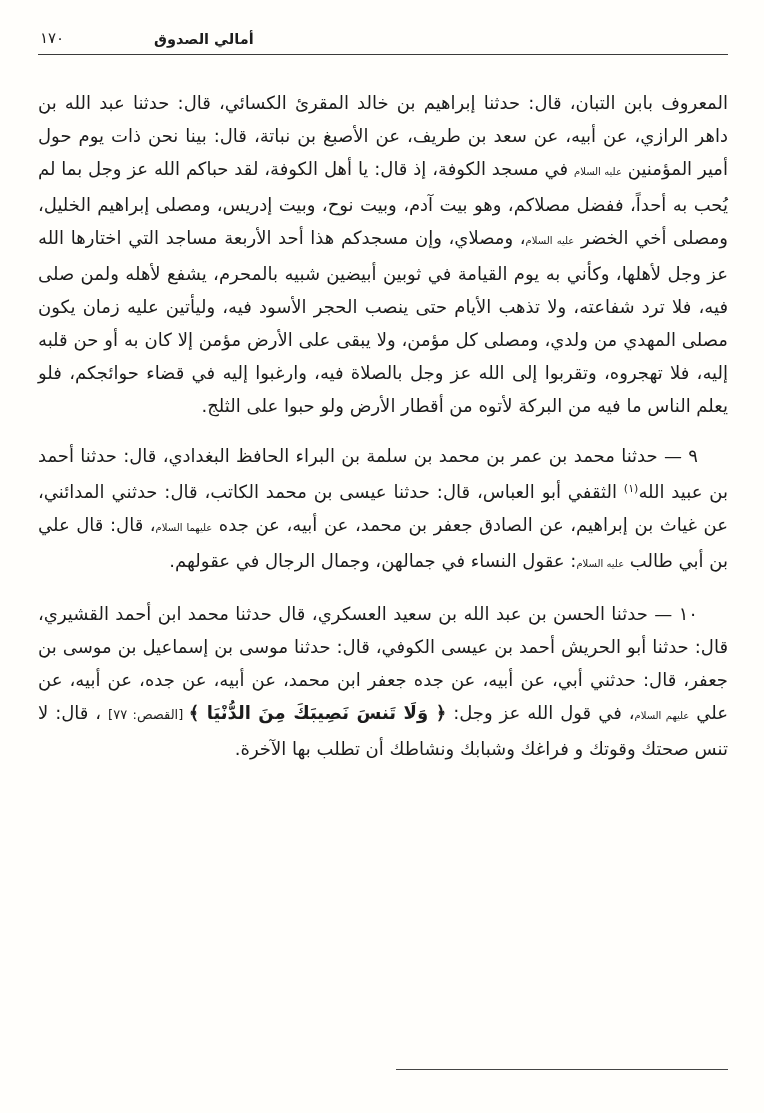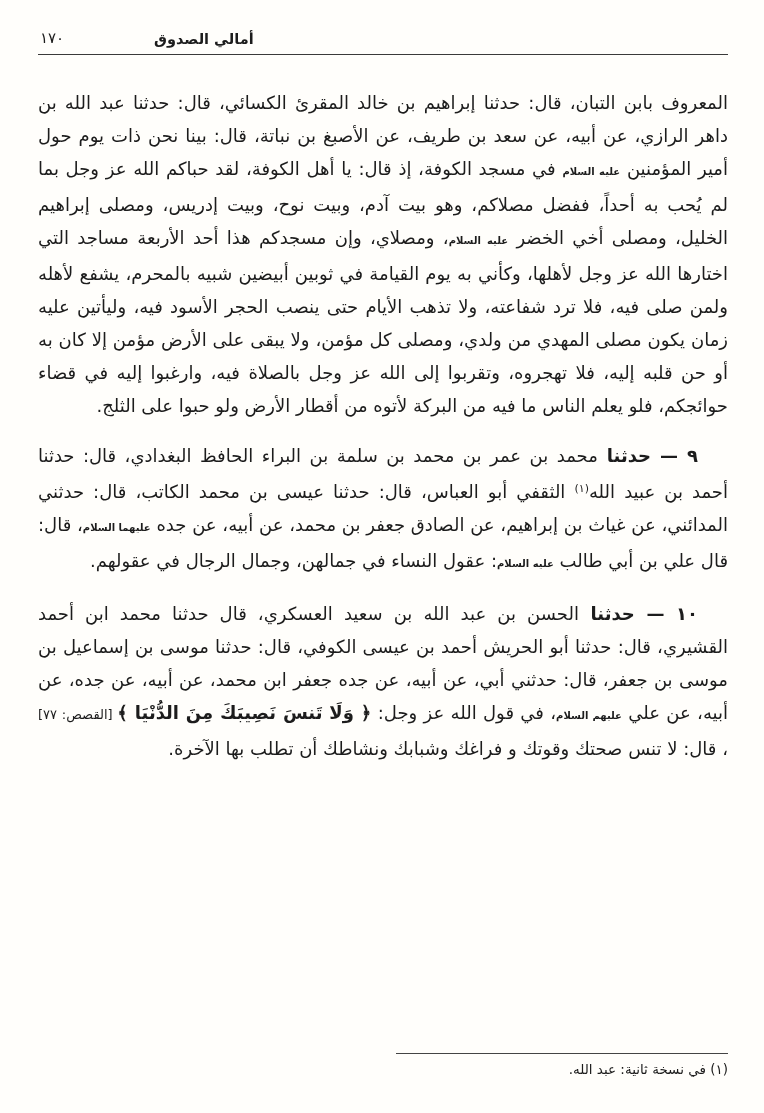--- a/index.html
+++ b/index.html
@@ -36,22 +36,22 @@
   .text-body {
     position: absolute;
     top: 86px; left: 38px; right: 36px;
     direction: rtl;
     text-align: justify;
     font-size: 18px;
     line-height: 33px;
   }
   .para { margin: 0 0 17px 0; }
   .para.indent { text-indent: 30px; }
-  .b { font-weight: bold; }
-  .honorific { font-size: 10px; font-weight: bold; }
+  .b { font-weight: normal; }
+  .honorific { font-size: 10px; }
   .fn-ref { font-size: 11px; vertical-align: 6px; }
   .verse { font-weight: bold; }
   .verse-ref { font-size: 13px; }
   .footnote-area {
     position: absolute;
     left: 38px; right: 36px; bottom: 36px;
     direction: rtl;
   }
   .footnote-rule {
     width: 332px;
@@ -76,16 +76,15 @@
   </header>
 
   <main class="text-body">
       <p class="para"><span>المعروف بابن التبان، قال: حدثنا إبراهيم بن خالد المقرئ الكسائي، قال: حدثنا عبد الله بن داهر الرازي، عن أبيه، عن سعد بن طريف، عن الأصبغ بن نباتة، قال: بينا نحن ذات يوم حول أمير المؤمنين </span><span class="honorific">عليه السلام</span><span> في مسجد الكوفة، إذ قال: يا أهل الكوفة، لقد حباكم الله عز وجل بما لم يُحب به أحداً، ففضل مصلاكم، وهو بيت آدم، وبيت نوح، وبيت إدريس، ومصلى إبراهيم الخليل، ومصلى أخي الخضر </span><span class="honorific">عليه السلام</span><span>، ومصلاي، وإن مسجدكم هذا أحد الأربعة مساجد التي اختارها الله عز وجل لأهلها، وكأني به يوم القيامة في ثوبين أبيضين شبيه بالمحرم، يشفع لأهله ولمن صلى فيه، فلا ترد شفاعته، ولا تذهب الأيام حتى ينصب الحجر الأسود فيه، وليأتين عليه زمان يكون مصلى المهدي من ولدي، ومصلى كل مؤمن، ولا يبقى على الأرض مؤمن إلا كان به أو حن قلبه إليه، فلا تهجروه، وتقربوا إلى الله عز وجل بالصلاة فيه، وارغبوا إليه في قضاء حوائجكم، فلو يعلم الناس ما فيه من البركة لأتوه من أقطار الأرض ولو حبوا على الثلج.</span></p>
       <p class="para indent"><span class="b">٩ — حدثنا </span><span>محمد بن عمر بن محمد بن سلمة بن البراء الحافظ البغدادي، قال: حدثنا أحمد بن عبيد الله</span><span class="fn-ref">(١)</span><span> الثقفي أبو العباس، قال: حدثنا عيسى بن محمد الكاتب، قال: حدثني المدائني، عن غياث بن إبراهيم، عن الصادق جعفر بن محمد، عن أبيه، عن جده </span><span class="honorific">عليهما السلام</span><span>، قال: قال علي بن أبي طالب </span><span class="honorific">عليه السلام</span><span>: عقول النساء في جمالهن، وجمال الرجال في عقولهم.</span></p>
       <p class="para indent"><span class="b">١٠ — حدثنا </span><span>الحسن بن عبد الله بن سعيد العسكري، قال حدثنا محمد ابن أحمد القشيري، قال: حدثنا أبو الحريش أحمد بن عيسى الكوفي، قال: حدثنا موسى بن إسماعيل بن موسى بن جعفر، قال: حدثني أبي، عن أبيه، عن جده جعفر ابن محمد، عن أبيه، عن جده، عن أبيه، عن علي </span><span class="honorific">عليهم السلام</span><span>، في قول الله عز وجل: </span><span class="verse">﴿ وَلَا تَنسَ نَصِيبَكَ مِنَ الدُّنْيَا ﴾</span><span class="verse-ref"> [القصص: ٧٧]</span><span> ، قال: لا تنس صحتك وقوتك و فراغك وشبابك ونشاطك أن تطلب بها الآخرة.</span></p>
     </main>
 
   <div class="footnote-area">
     <div class="footnote-rule"></div>
-    <p class="footnote-text">(١) في نسخة ثانية: عبد الله.</p>
   </div>
 
 </div>
 
 </body></html>

